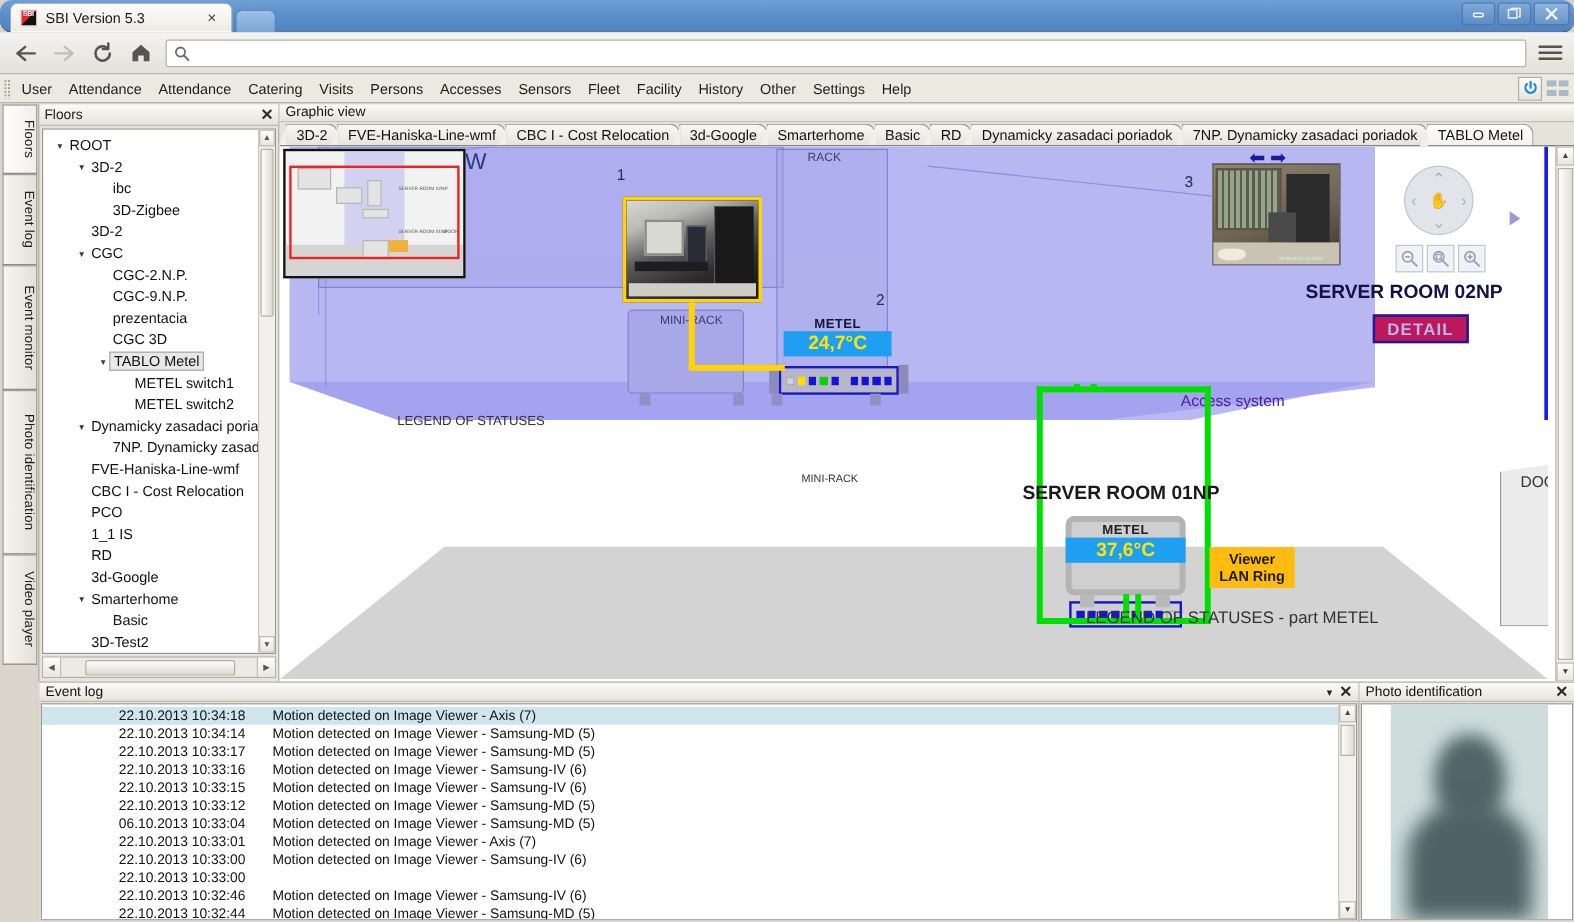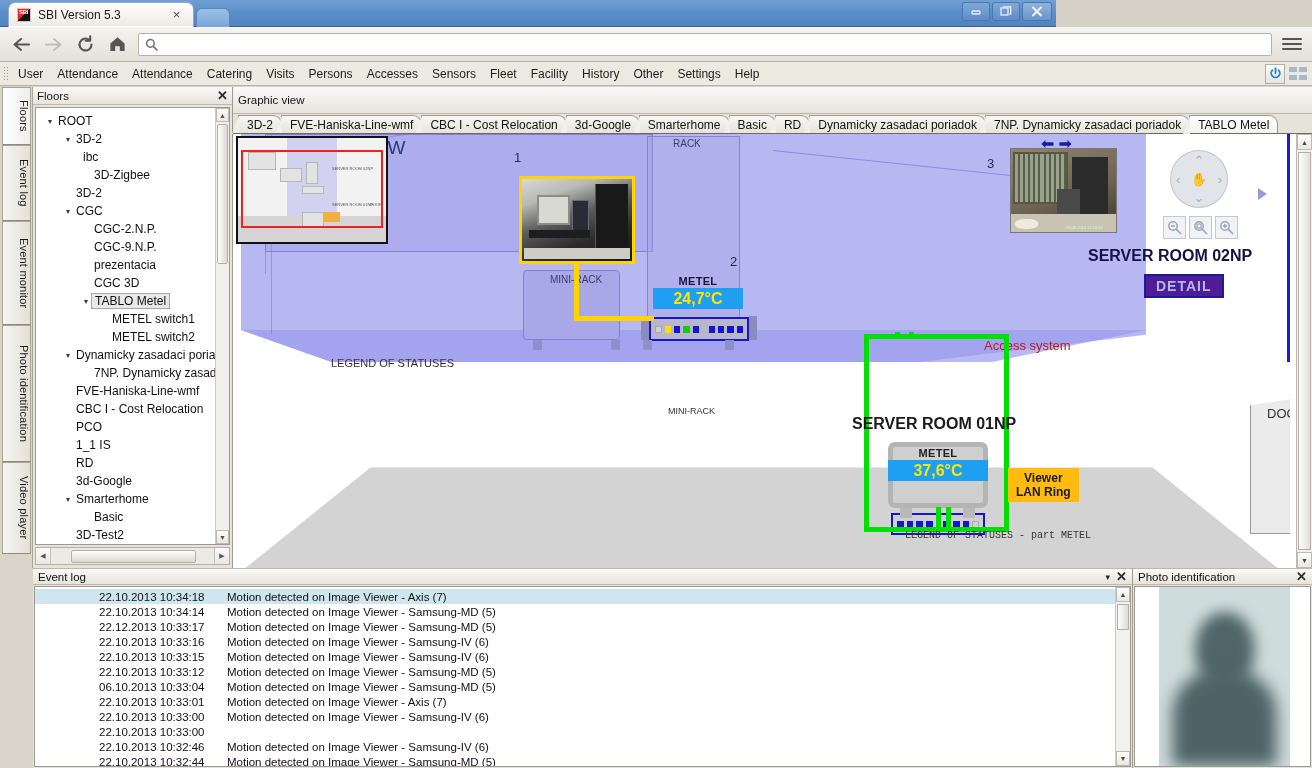--- a/index.html
+++ b/index.html
@@ -7,23 +7,24 @@
   body {
     font-family: "Liberation Sans", sans-serif;
     font-size: 12px;
     background: #d6d2c8;
     color: #111;
     -webkit-font-smoothing: antialiased;
   }
 
   
   .browser-titlebar{
-    position:absolute; left:0; top:0; width:1056px; height:27px;
+    position:absolute; left:0; top:0; width:1312px; height:27px;
     background: linear-gradient(to bottom,#6f9fd4 0%, #5c8fc9 45%, #4f84c2 100%);
     border-bottom:1px solid #37608f;
+    border-radius:10px;
   }
   .tabstrip{ position:absolute; left:8px; top:2px; height:25px; display:flex; align-items:flex-end;}
   .btab{
     height:25px; min-width:186px; padding:0 10px 0 8px;
     background: linear-gradient(to bottom,#fdfdfd,#eceae4);
     border:1px solid #9aabbd; border-bottom:none;
     border-radius:7px 7px 0 0;
     display:flex; align-items:center; gap:7px;
     font-size:12px; color:#1a1a1a;
     box-shadow: 0 -1px 0 rgba(255,255,255,.9) inset;
@@ -150,21 +151,21 @@
   .hscroll-row .arw.r{ margin-left:auto; border-right:none; border-left:1px solid #c3bfb6;}
   .hscroll-row .thumb{ margin-left:20px; width:125px; height:13px;
     background:linear-gradient(to bottom,#fdfdfd,#dcd9d2); border:1px solid #b4afa6; border-radius:2px;}
 
   
   .gview{
     position:absolute; left:233px; top:87px; width:1079px; height:481px;
     background:#e6e3db; display:flex; flex-direction:column;
   }
   .gv-head{
-    height:27px; background:linear-gradient(to bottom,#fbfaf7,#e6e3db);
+    height:15px; background:linear-gradient(to bottom,#fbfaf7,#e6e3db);
     border-bottom:1px solid #bdb8ae; padding:0 5px; font-size:11.5px;
     display:flex; align-items:center;
   }
   .gv-tabs{ height:19px; display:flex; align-items:flex-end; padding-left:5px; gap:-1px;
     background:#e6e3db; position:relative; }
   .gtab{
     height:18px; padding:0 8px; font-size:12px; color:#111;
     background:linear-gradient(to bottom,#f8f7f4,#e6e3da);
     border:1px solid #9e998f; border-bottom:none;
     border-radius:0 9px 0 0;
@@ -196,21 +197,21 @@
   .persp{ position:absolute; background:#6a6ad0; opacity:.55; height:1px; transform-origin:left center;}
   .vline{ position:absolute; width:1px; background:#6a6ad0; opacity:.45;}
 
   .label{ position:absolute; color:#1f2a6b; white-space:nowrap; }
   .lbl-window{ font-size:19px; color:#2b3a7a; letter-spacing:1px;}
   .lbl-rack{ font-size:10px; color:#3c3c6e;margin-left:21px;}
   .lbl-num{ font-size:13px; color:#2a2a55; }
   .lbl-room{ font-size:16px; font-weight:bold; color:#121244; }
   .lbl-room-dark{ font-size:16px; font-weight:bold; color:#1a1a1a; }
   .lbl-small{ font-size:9px; color:#333; }
-  .lbl-access{ font-size:13px; color:#b91c1c; }
+  .lbl-access{ font-size:13px; color:#4c1d95; }
 
   .rack-box{
     position:absolute; background:#a2a2e6; border:1px solid #7a7ad2; opacity:.85;
   }
   .minirack{
     position:absolute; width:97px; height:70px; background:#a8a8e8; border:1px solid #8080d0;
     border-radius:4px;
   }
   .rack-leg{ position:absolute; width:9px; height:10px; background:#9090c8; }
 
@@ -234,21 +235,21 @@
   }
   .switch{
     background:#b7b7c9; border:2px solid #1717c8; height:24px; position:relative;
     display:flex; align-items:center; padding:0 4px; gap:3px;
   }
   .led{ width:7px;height:7px; display:inline-block; }
   .led.b{ background:#1414d2; } .led.g{ background:#11cc11;} .led.y{ background:#ffdd00;}
   .led.off{ background:#cfcfdd; border:1px solid #aaa;}
 
   .detail-btn{
-    position:absolute; background:#4c1d95; border:2px solid #1a1a9a;
+    position:absolute; background:#be185d; border:2px solid #1a1a9a;
     color:#b7b7ef; font-size:14px; font-weight:bold; padding:2px 10px;
     letter-spacing:1px;
   }
   .optical-tag{
     position:absolute; background:#ffbb10; color:#1a1a1a; font-weight:bold;
     font-size:12px; padding:3px 8px; line-height:14px; text-align:center;
   }
   .greenwire{ position:absolute; background:#00e000; }
   .yellowwire{ position:absolute; background:#ffd400; }
 
@@ -465,21 +466,21 @@
   <div class="tree-wrap">
     <div class="tree" id="tree-host">
         <div class="tnode" style="padding-left: 8px;">
           <span class="tw">▾</span>
           <span class="tlabel">ROOT</span>
         </div>
         <div class="tnode" style="padding-left: 26px;">
           <span class="tw">▾</span>
           <span class="tlabel">3D-2</span>
         </div>
-        <div class="tnode" style="padding-left: 33px;">
+        <div class="tnode" style="padding-left: 44px;">
           <span class="tw"></span>
           <span class="tlabel">ibc</span>
         </div>
         <div class="tnode" style="padding-left: 44px;">
           <span class="tw"></span>
           <span class="tlabel">3D-Zigbee</span>
         </div>
         <div class="tnode" style="padding-left: 26px;">
           <span class="tw"></span>
           <span class="tlabel">3D-2</span>
@@ -733,21 +734,21 @@
       <div class="optical-tag" style="left:775px; top:334px;">
         <span>Viewer</span><br>
         <span>LAN Ring</span>
       </div>
 
       <span class="label lbl-room-dark" style="left:619px; top:281px;">SERVER ROOM 01NP</span>
 
       <div style="position:absolute; left:1017px; top:260px; width:76px; height:140px; background:#ebebeb; border:1px solid #9a9a9a; clip-path:polygon(0 8%,100% 0,100% 100%,0 100%);"></div>
       <span class="label" style="left:1034px; top:272px; font-size:13px; color:#333;">DOOR</span>
 
-      <span class="label lbl-small" style="left:672px; top:396px; font-size:10px;font-family:Liberation Mono, monospace;">LEGEND OF STATUSES - part METEL</span>
+      <span class="label lbl-small" style="left:672px; top:384px; font-size:14px;">LEGEND OF STATUSES - part METEL</span>
 
       <div class="minimap">
         <div class="mm-blue"></div>
         <div class="mm-gray"></div>
         <div class="mm-box" style="left:10px; top:14px; width:28px; height:18px;"></div>
         <div class="mm-box" style="left:42px; top:30px; width:22px; height:14px;"></div>
         <div class="mm-box" style="left:68px; top:24px; width:12px; height:22px;"></div>
         <div class="mm-box" style="left:64px; top:48px; width:22px; height:8px;"></div>
         <div class="mm-box" style="left:64px; top:74px; width:22px; height:16px;"></div>
         <div class="mm-orange" style="left:86px; top:74px; width:16px; height:10px;"></div>
@@ -809,21 +810,21 @@
     <div class="el-list" id="ellist-host">
         <div class="el-row sel">
           <span class="ts">22.10.2013 10:34:18</span>
           <span class="msg">Motion detected on Image Viewer - Axis (7)</span>
         </div>
         <div class="el-row">
           <span class="ts">22.10.2013 10:34:14</span>
           <span class="msg">Motion detected on Image Viewer - Samsung-MD (5)</span>
         </div>
         <div class="el-row">
-          <span class="ts">22.12.2013 10:33:17</span>
+          <span class="ts">22.10.2013 10:33:17</span>
           <span class="msg">Motion detected on Image Viewer - Samsung-MD (5)</span>
         </div>
         <div class="el-row">
           <span class="ts">22.10.2013 10:33:16</span>
           <span class="msg">Motion detected on Image Viewer - Samsung-IV (6)</span>
         </div>
         <div class="el-row">
           <span class="ts">22.10.2013 10:33:15</span>
           <span class="msg">Motion detected on Image Viewer - Samsung-IV (6)</span>
         </div>

